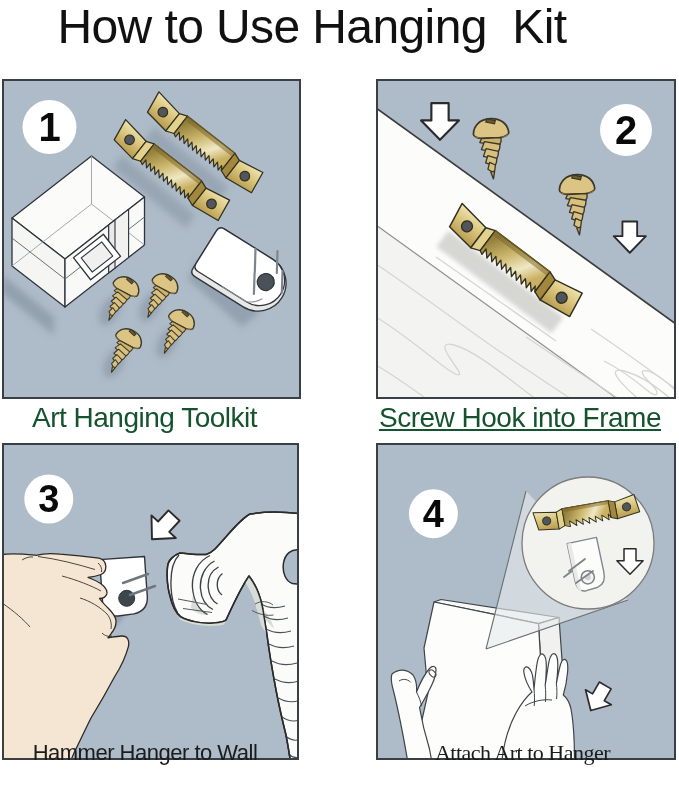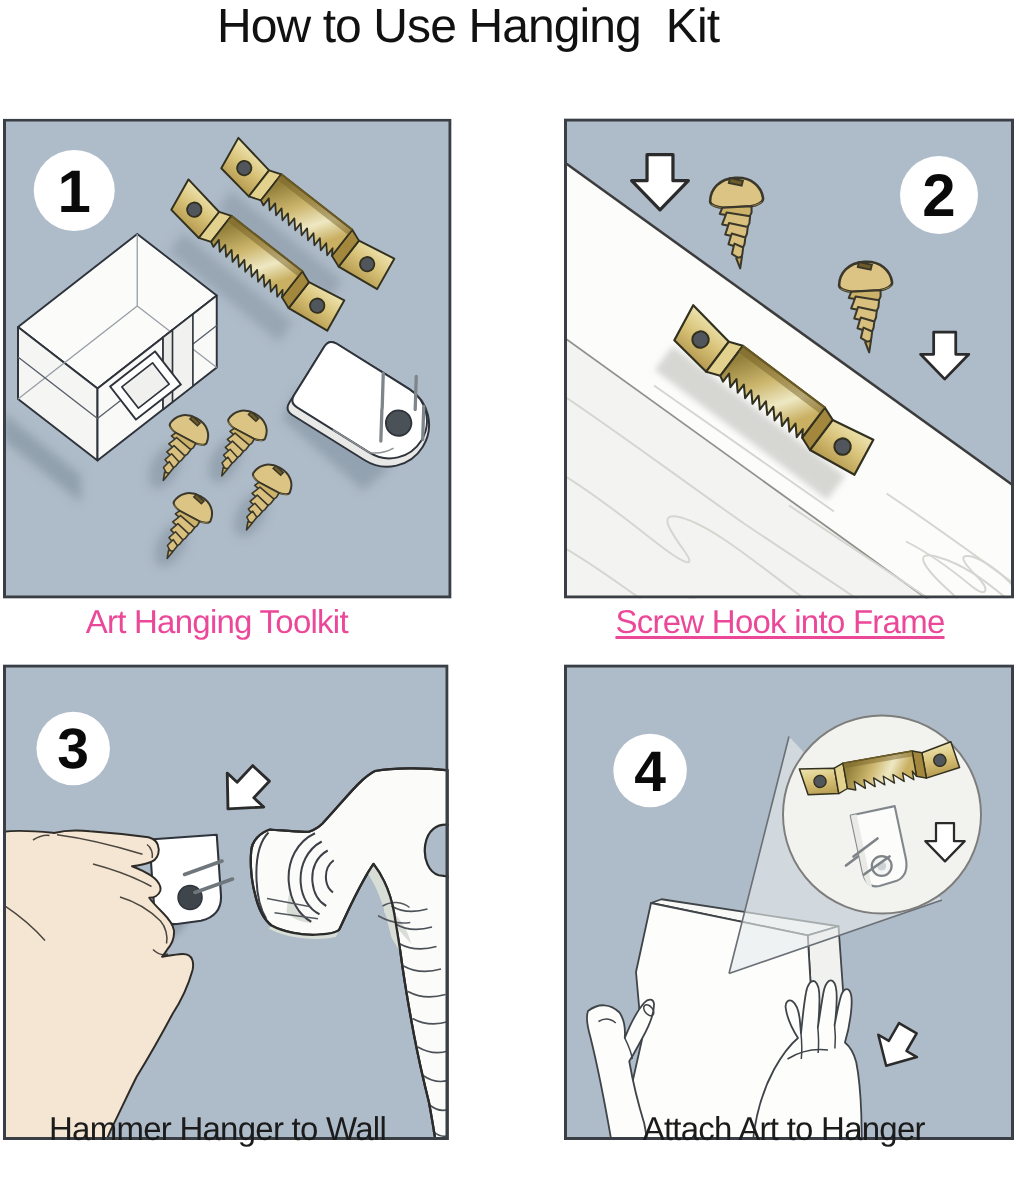--- a/index.html
+++ b/index.html
@@ -1,19 +1,19 @@
 <!DOCTYPE html>
 <html><head>
 <meta charset="utf-8">
 <style>
 html,body{margin:0;padding:0;}
 body{width:679px;height:797px;background:#ffffff;font-family:"Liberation Sans",sans-serif;position:relative;overflow:hidden;}
 .abs{position:absolute;}
-.title{left:0;top:-1px;width:624px;text-align:center;font-size:32px;color:#111;letter-spacing:-0.6px;white-space:pre;}
-.cap{top:402px;text-align:center;font-size:22px;color:#ec4899;letter-spacing:-0.5px;}
+.title{left:0;top:-1px;width:624px;text-align:center;font-size:48px;color:#111;letter-spacing:-0.6px;white-space:pre;}
+.cap{top:402px;text-align:center;font-size:28px;color:#14532d;letter-spacing:-0.5px;}
 .cap2{top:740px;text-align:center;font-size:22px;color:#1b1b1b;letter-spacing:-0.5px;}
 svg{display:block;}
 </style>
 </head>
 <body>
 <div class="abs title">How to Use Hanging  Kit</div>
 
 <svg width="0" height="0" style="position:absolute">
 <defs>
 <linearGradient id="brassTab" x1="0" y1="-14" x2="0" y2="14" gradientUnits="userSpaceOnUse">
@@ -280,13 +280,13 @@
   <path d="M180.4,240.4 C181,246 181.1,251 180.6,256"></path>
   <path d="M149,263 C157,258 167,256 176,257"></path>
 </g>
 
 <use href="#arrow" transform="translate(222,255) rotate(30) scale(0.85)"></use>
 </g>
 <rect x="1" y="1" width="298" height="315" fill="none" stroke="#3a3f45" stroke-width="2"></rect>
 <circle cx="57.4" cy="70.7" r="24.5" fill="#fff"></circle>
 <text x="57.4" y="84" font-size="38" font-weight="bold" fill="#0a0a0a" text-anchor="middle">4</text>
 </svg>
-<div class="abs cap2" style="left:376px;width:293px;">Attach Art to Hanger</div>
+<div class="abs cap2" style="left:376px;width:293px;font-family:Liberation Serif, serif;">Attach Art to Hanger</div>
 
 </body></html>

